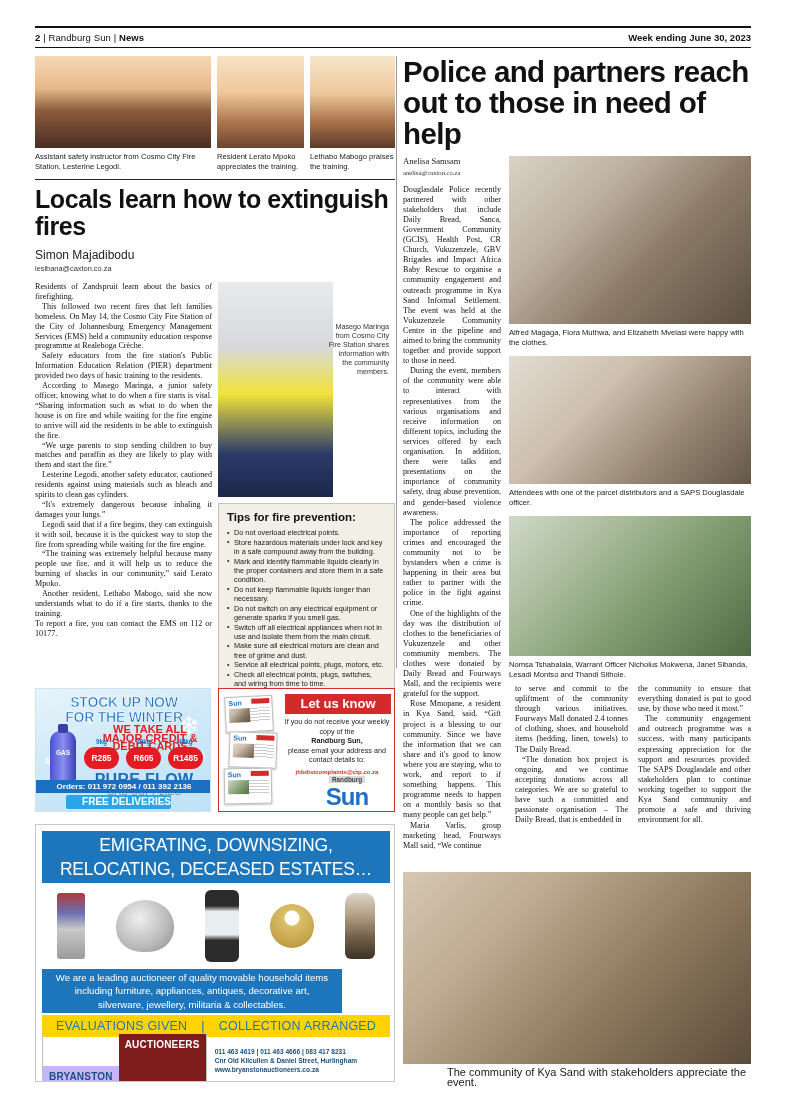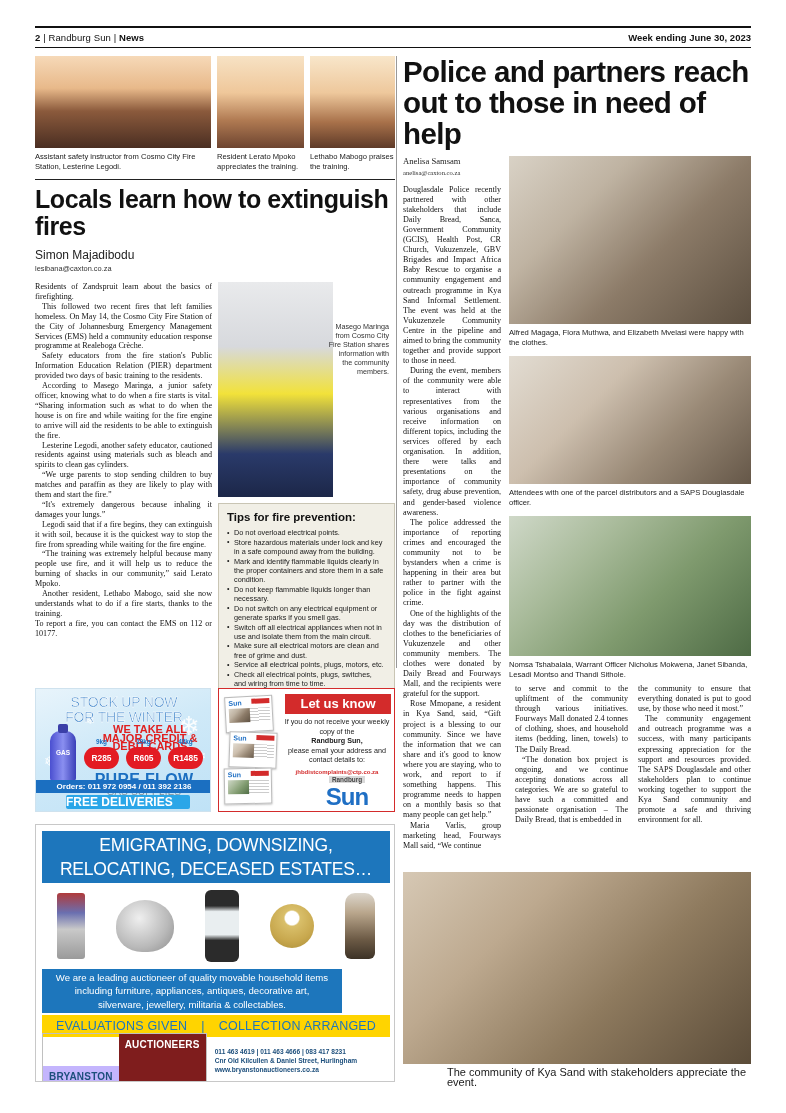--- a/index.html
+++ b/index.html
@@ -88,21 +88,21 @@
 
   .bottom-photo { position:absolute; left:403px; top:872px; width:348px; }
   .bottom-photo .cap { font-size: 11px; line-height:9.6px; margin-top:4px;margin-left:44px; }
 
   
   .ad-gas { position:absolute; left:35px; top:688px; width:176px; height:124px;
             background: linear-gradient(160deg,#e8f4fb 0%, #cfe9f8 45%, #bfe2f6 100%);
             border:1px solid #cfe2ee; overflow:hidden; }
   .snowflake { position:absolute; color:#ffffff; opacity:.9; }
   .gas-t1 { position:absolute; left:8px; top:6px; width:160px; text-align:center;
-            font-size:14px; font-weight:normal; color:#1b6fc1; line-height:14.5px;
+            font-size:14px; font-weight:bold; color:#1b6fc1; line-height:14.5px;
             -webkit-text-stroke: .6px #fff; letter-spacing:-.2px; }
   .gas-t2 { position:absolute; left:56px; top:36px; width:116px; text-align:center;
             font-size:11px; font-weight:bold; color:#e02020; line-height:8.6px; }
   .cyl { position:absolute; left:14px; top:42px; width:26px; height:50px;
          background: linear-gradient(90deg,#4a4fd0,#8a8ff0,#3a3fb8);
          border-radius: 10px 10px 3px 3px; }
   .cyl::before { content:""; position:absolute; left:8px; top:-7px; width:10px; height:9px;
          background:#3b3fa8; border-radius:2px; }
   .cyl-lbl { position:absolute; left:14px; top:60px; width:26px; text-align:center;
              font-size:6.5px; font-weight:bold; color:#fff; }
@@ -112,23 +112,23 @@
               font-weight:bold; color:#1b6fc1; }
   .pill .pr { display:block; font-size:8.4px; font-weight:bold; line-height:22px; }
   .gas-t3 { position:absolute; left:46px; top:82px; width:124px; text-align:center;
             font-size:16px; font-weight:bold; color:#1b6fc1; letter-spacing:.3px; }
   .gas-t4 { position:absolute; left:46px; top:97px; width:124px; text-align:center;
             font-size:9.6px; color:#7a8a96; letter-spacing:.4px; }
   .gas-tc { position:absolute; left:6px; top:98px; font-size:5.6px; color:#3b6b86; font-weight:bold;}
   .gas-bar { position:absolute; left:0; bottom:18px; width:176px; height:13px;
              background:#1b6fc1; color:#fff; font-size:8px; font-weight:bold;
              text-align:center; line-height:13px; }
-  .gas-free { position:absolute; left:30px; bottom:2px; width:124px; height:14px;
-              background:#2aa6e8; color:#fff; font-size:12px; font-weight:bold;
-              text-align:left; line-height:14px; border-radius:2px; }
+  .gas-free { position:absolute; left:30px; bottom:2px; width:105px; height:14px;
+              background:#2aa6e8; color:#fff; font-size:10px; font-weight:bold;
+              text-align:right; line-height:14px; border-radius:2px; }
 
   .ad-know { position:absolute; left:218px; top:688px; width:177px; height:124px;
              background:#fff; border:1px solid #d32b2b; overflow:hidden; }
   .know-red { position:absolute; left:66px; top:5px; width:106px; height:20px;
               background:#d32b2b; color:#fff; font-size:13px; font-weight:bold;
               text-align:center; line-height:20px; }
   .know-body { position:absolute; left:62px; top:28px; width:112px; text-align:center;
                font-size:7.2px; line-height:9.5px; color:#222; }
   .know-body b { font-weight:bold; }
   .know-mail { display:block; margin-top:3px; font-size:6px; font-weight:bold; color:#d32b2b;
@@ -223,22 +223,22 @@
     <h1 class="headline">Locals learn how to extinguish fires</h1>
     <div class="byline">Simon Majadibodu</div>
     <div class="byline-email">lesibana@caxton.co.za</div>
 
     <div class="body-wrap">
       <div class="body-col">
         <p class="noind">Residents of Zandspruit learn about the basics of firefighting.</p>
         <p>This followed two recent fires that left families homeless. On May 14, the Cosmo City Fire Station of the City of Johannesburg Emergency Management Services (EMS) held a community education response programme at Realeboga Crèche.</p>
         <p>Safety educators from the fire station's Public Information Education Relation (PIER) department provided two days of basic training to the residents.</p>
         <p>According to Masego Maringa, a junior safety officer, knowing what to do when a fire starts is vital. “Sharing information such as what to do when the house is on fire and while waiting for the fire engine to arrive will aid the residents to be able to extinguish the fire.</p>
+        <p>“We urge parents to stop sending children to buy matches and paraffin as they are likely to play with them and start the fire.”</p>
         <p>Lesterine Legodi, another safety educator, cautioned residents against using materials such as bleach and spirits to clean gas cylinders.</p>
-        <p>“We urge parents to stop sending children to buy matches and paraffin as they are likely to play with them and start the fire.”</p>
         <p>“It's extremely dangerous because inhaling it damages your lungs.”</p>
         <p>Legodi said that if a fire begins, they can extinguish it with soil, because it is the quickest way to stop the fire from spreading while waiting for the fire engine.</p>
         <p>“The training was extremely helpful because many people use fire, and it will help us to reduce the burning of shacks in our community,” said Lerato Mpoko.</p>
         <p>Another resident, Lethabo Mabogo, said she now understands what to do if a fire starts, thanks to the training.</p>
         <p class="noind">To report a fire, you can contact the EMS on 112 or 10177.</p>
       </div>
 
       <div class="ff-col">
         <div class="ff-img img pff"></div>
         <div class="ff-caption">Masego Maringa from Cosmo City Fire Station shares information with the community members.</div>

